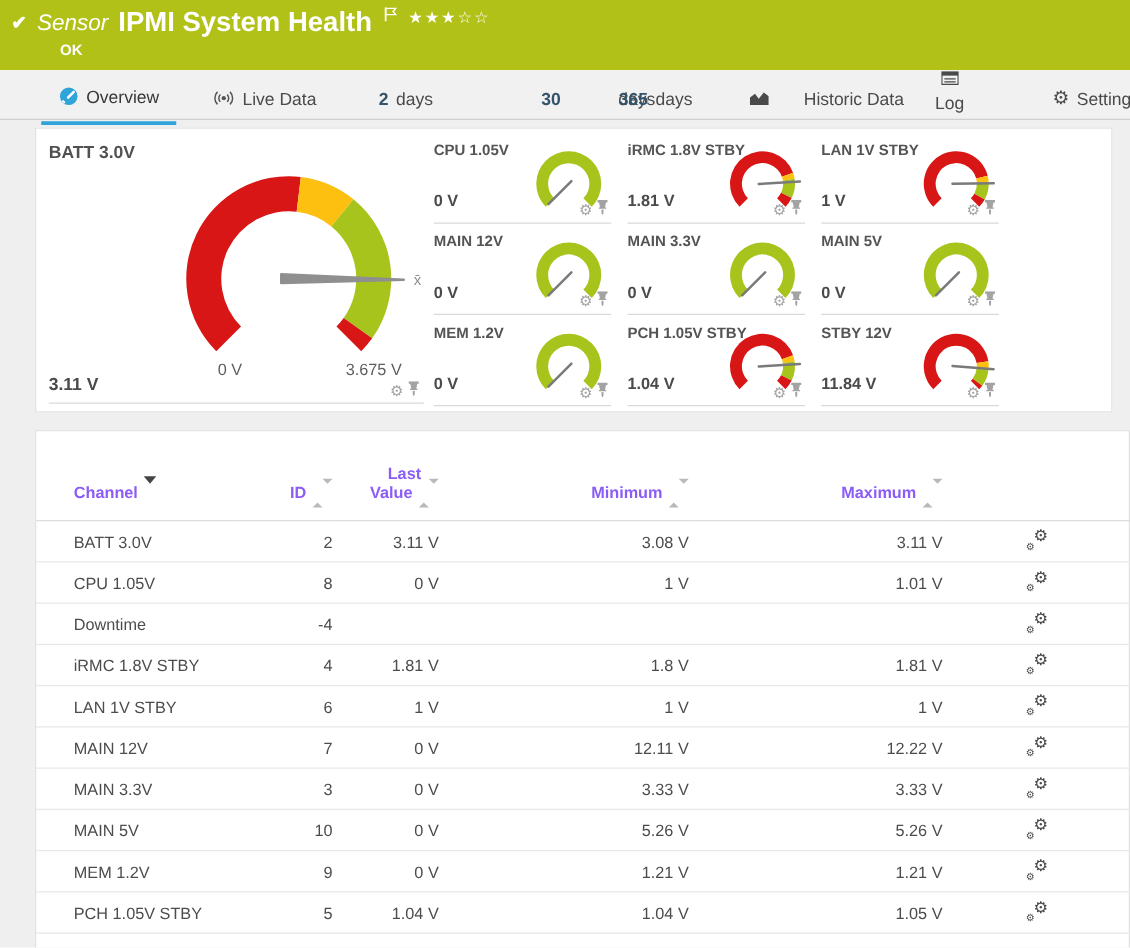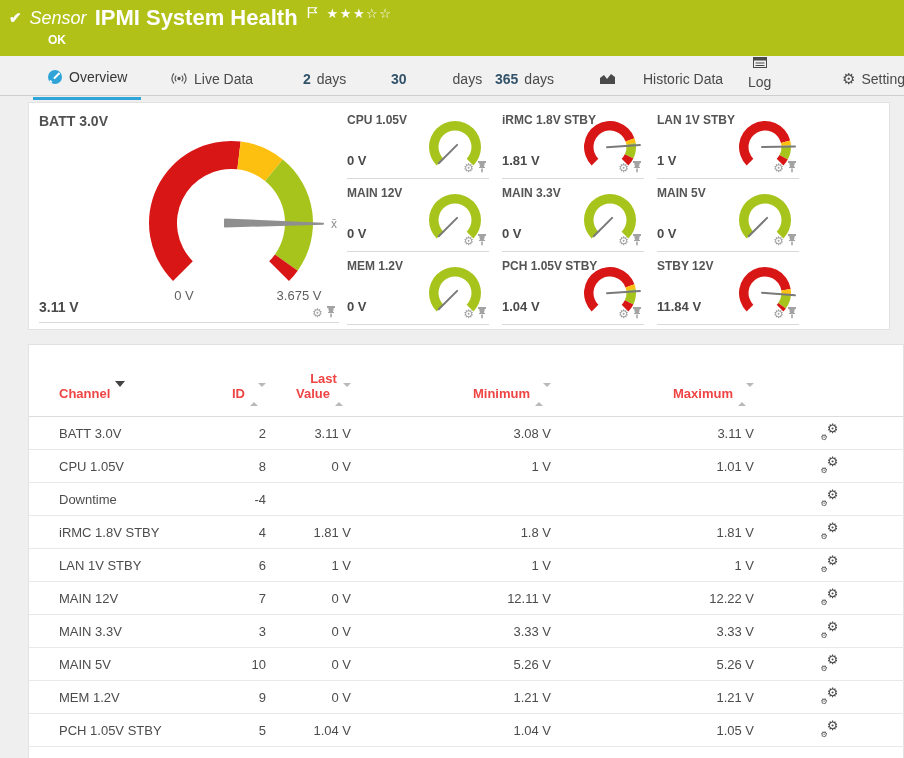--- a/index.html
+++ b/index.html
@@ -41,21 +41,21 @@
 
   
   .tile{position:absolute;width:142px;height:70px;border-bottom:1px solid #d9d9d9}
   .t-title{position:absolute;left:0;top:4px;font-size:12px;font-weight:700;color:#545454;white-space:nowrap}
   .t-val{position:absolute;left:0;top:44px;font-size:13px;font-weight:700;color:#4a4a4a}
   .t-svg{position:absolute;left:76px;top:6px}
   .t-icons{position:absolute;right:2px;top:50px}
 
   
   table{border-collapse:collapse;table-layout:fixed;width:876px}
-  th{color:#ef4444;font-size:13px;font-weight:700;text-align:right;vertical-align:bottom;
+  th{color:#8b5cf6;font-size:13px;font-weight:700;text-align:right;vertical-align:bottom;
      padding:26px 0 14px 0;border-bottom:1px solid #dcdcdc;cursor:pointer;white-space:nowrap}
   th.ch{text-align:left;padding-left:30px}
   td{font-size:13px;height:33px;border-bottom:1px solid #e8e8e8;text-align:right;white-space:nowrap}
   td.ch{text-align:left;padding-left:30px}
   td.gear-cell{text-align:center}
   .hdr-two{display:inline-block;text-align:center;line-height:15px}
   .sorticon{display:inline-block;vertical-align:middle;margin-left:5px}
   .tri-up{width:0;height:0;border-left:4px solid transparent;border-right:4px solid transparent;border-bottom:4px solid #b9b9b9;margin-bottom:2px}
   .tri-dn{width:0;height:0;border-left:4px solid transparent;border-right:4px solid transparent;border-top:4px solid #b9b9b9}
   .tri-solid{width:0;height:0;border-left:5px solid transparent;border-right:5px solid transparent;border-top:6px solid #444}
@@ -100,21 +100,21 @@
           <path d="M4 1.5 A7 7 0 0 0 4 11.5 M6.3 3.6 A4 4 0 0 0 6.3 9.4" stroke="#555" stroke-width="1.2" fill="none"></path>
           <path d="M14 1.5 A7 7 0 0 1 14 11.5 M11.7 3.6 A4 4 0 0 1 11.7 9.4" stroke="#555" stroke-width="1.2" fill="none"></path>
         </svg>
       </span>
       <span>Live Data</span>
     </div>
     <div class="tab" style="left: 289px;">
       <span class="num">2</span>
       <span>days</span>
     </div>
-    <div class="tab" style="left: 377px; gap: 46px;">
+    <div class="tab" style="left: 419px; gap: 46px;">
       <span class="num">30</span>
       <span>days</span>
     </div>
     <div class="tab" style="left: 481px; justify-content: flex-end;">
       <span class="num">365</span>
       <span>days</span>
     </div>
     <div class="tab" style="left: 586px; gap: 28px;">
       <span class="ticon">
         <svg width="15" height="12" viewBox="0 0 15 12">

